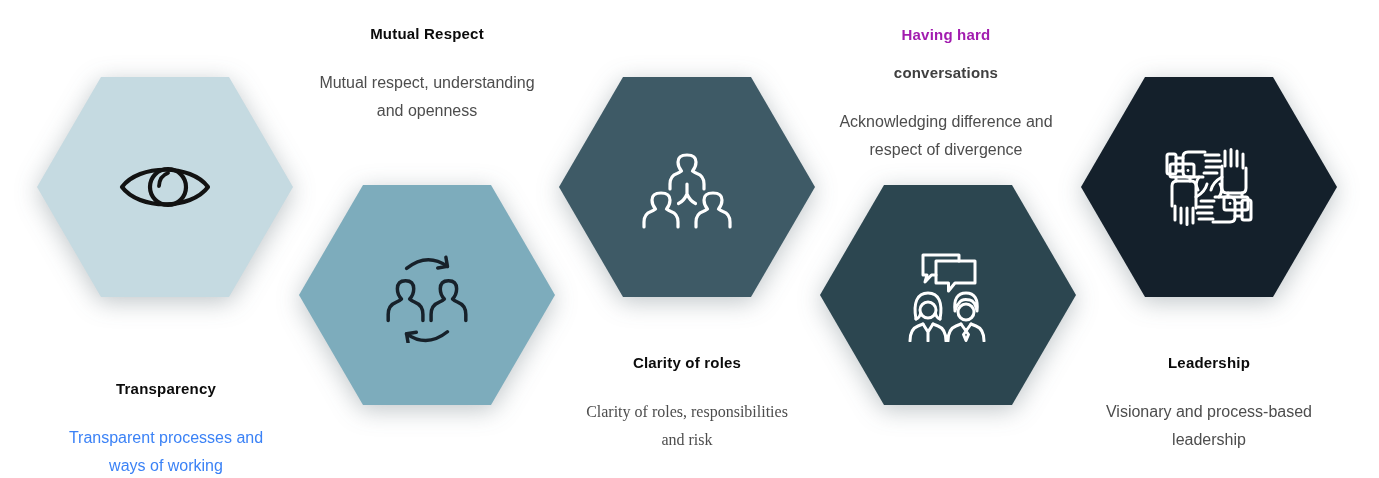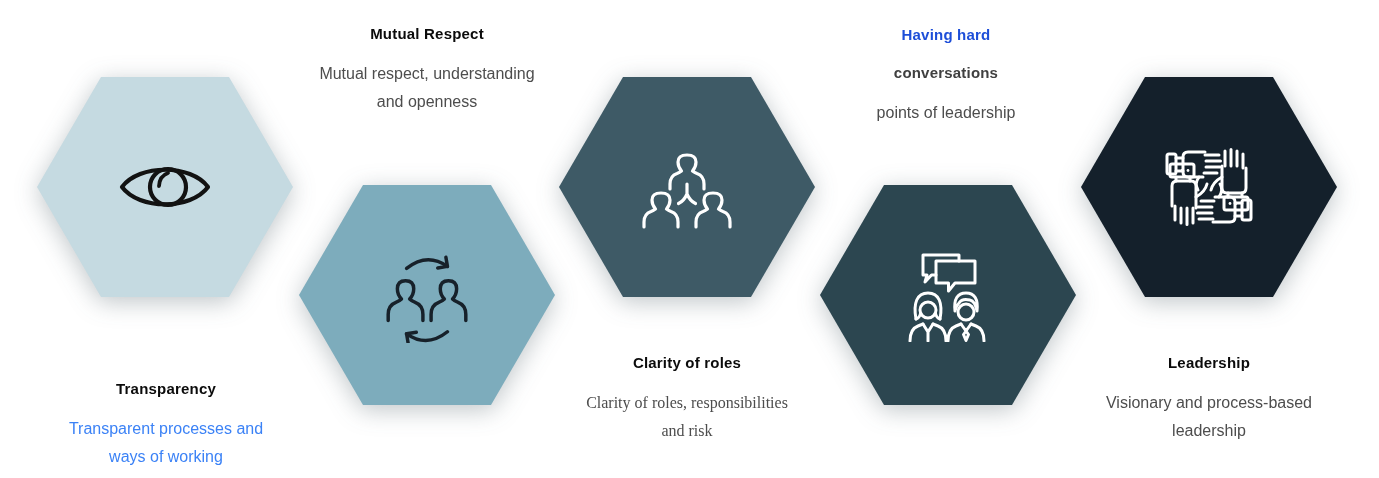--- a/index.html
+++ b/index.html
@@ -38,21 +38,21 @@
   .pos-text-4{left:786px;top:16px}
   .pos-text-5{left:1049px;top:344px}
 
   .title{
     font-size:15px;
     font-weight:700;
     line-height:38px;
     letter-spacing:.2px;
   }
   .desc{
-    margin-top:7px;
+    margin-top:16px;
     font-size:16px;
     line-height:28px;
   }
 </style>
 </head>
 <body>
 
 <div class="stage" style="background-color: rgb(255, 255, 255);">
 
   <div class="hexwrap pos-hex-1">
@@ -136,24 +136,25 @@
         <path d="M21 76 L26 84 L31 76 M26 84 V93"></path>
 
         <path d="M53 63 Q51 45 64 45 Q77 45 75 63 Q73 53 68 52 Q60 50 57 55 Q54 58 53 63"></path>
         <circle cx="64" cy="64" r="8"></circle>
         <path d="M46 93 Q46 81 54 78 L59 76 M69 76 L74 78 Q82 81 82 93"></path>
         <path d="M59 76 L64 83 L69 76 M64 83 L61.5 86.5 L64 92.5 L66.5 86.5 Z"></path>
       </svg>
     </div>
   </div>
   <div class="textblock pos-text-4">
-    <div class="title" style="color: #1d4ed8;">Having hard</div>
+    <div class="title" style="color: #a21caf;">Having hard</div>
     <div class="title" style="color: #404040;">conversations</div>
     <div class="desc" style="color: rgb(77, 77, 77);">
-      <div>points of leadership</div>
+      <div>Acknowledging difference and</div>
+      <div>respect of divergence</div>
     </div>
   </div>
 
   <div class="hexwrap pos-hex-5">
     <div class="hex" style="background-color: rgb(20, 32, 43); color: rgb(255, 255, 255);">
       <svg width="92" height="92" viewBox="0 0 92 92" fill="none" stroke="currentColor" stroke-width="3" stroke-linecap="round" stroke-linejoin="round">
 
         <g>
           <path d="M62 25 V10 M68 25 V8.5 M74 25 V10 M80 27 V13"></path>
           <path d="M59 25 V47 Q59 52 64 52 H78 Q83 52 83 47 V27"></path>

